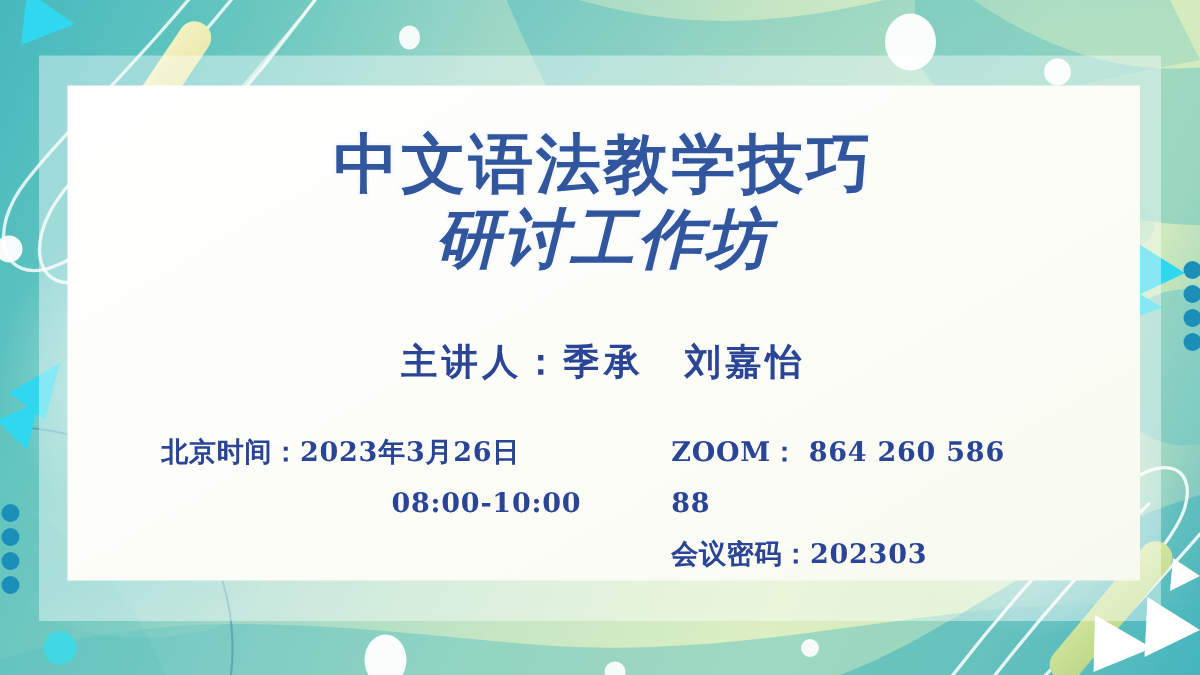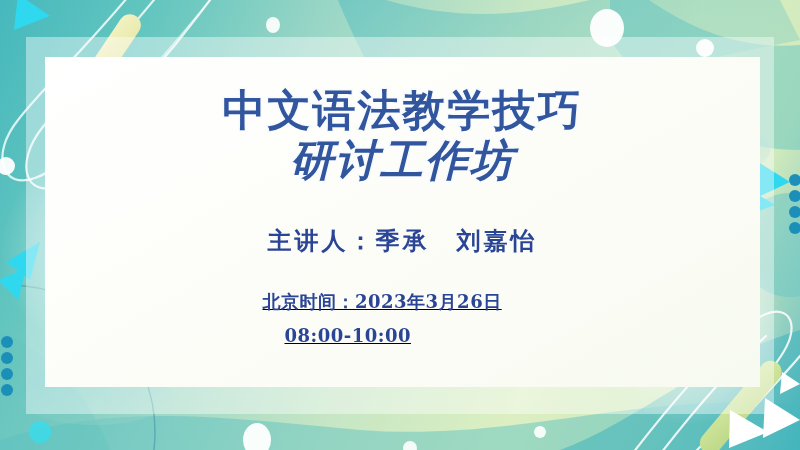--- a/index.html
+++ b/index.html
@@ -36,29 +36,29 @@
     text-shadow:0 2px 0 rgba(255,255,255,0.6);
   }
   .title .l2{display:block;font-style:italic;}
   .speaker{
     position:absolute;left:0;top:168px;width:715px;text-align:center;
     font-family:"DejaVu Serif","Liberation Serif",serif;
     font-weight:bold;font-size:24px;letter-spacing:3px;color:#2b4596;
   }
   .info{
     position:absolute;top:228px;left:0;width:715px;
-    display:flex;justify-content:center;gap:60px;text-decoration:underline;
+    display:flex;justify-content:center;gap:60px;
   }
   .info-col{
     font-family:"DejaVu Serif","Liberation Serif",serif;
     font-weight:bold;font-size:18px;color:#2b4596;line-height:34px;
     letter-spacing:0.5px;
   }
   .info-col.left{width:280px;text-align:left;}
-  .info-col.left .row2{display:block;text-align:left;padding-left:22px;}
+  .info-col.left .row2{display:block;text-align:right;padding-left:22px;}
   .info-col.right{width:250px;text-align:left;}
   .info-col .row1{display:block;}
 </style>
 </head>
 <body>
 
 <div id="poster">
 
   <svg id="bg" viewBox="0 0 800 450" preserveAspectRatio="none">
     <defs>
@@ -166,16 +166,20 @@
       <span class="l2">研讨工作坊</span>
     </div>
 
     <div class="speaker">主讲人：季承　刘嘉怡</div>
 
     <div class="info">
       <div class="info-col left">
         <span class="row1">北京时间：2023年3月26日</span>
         <span class="row2">08:00-10:00</span>
       </div>
+      <div class="info-col right">
+        <span class="row1">ZOOM：  864 260 586 88</span>
+        <span class="row1">会议密码：202303</span>
+      </div>
     </div>
 
   </div>
 </div>
 
 </body></html>

